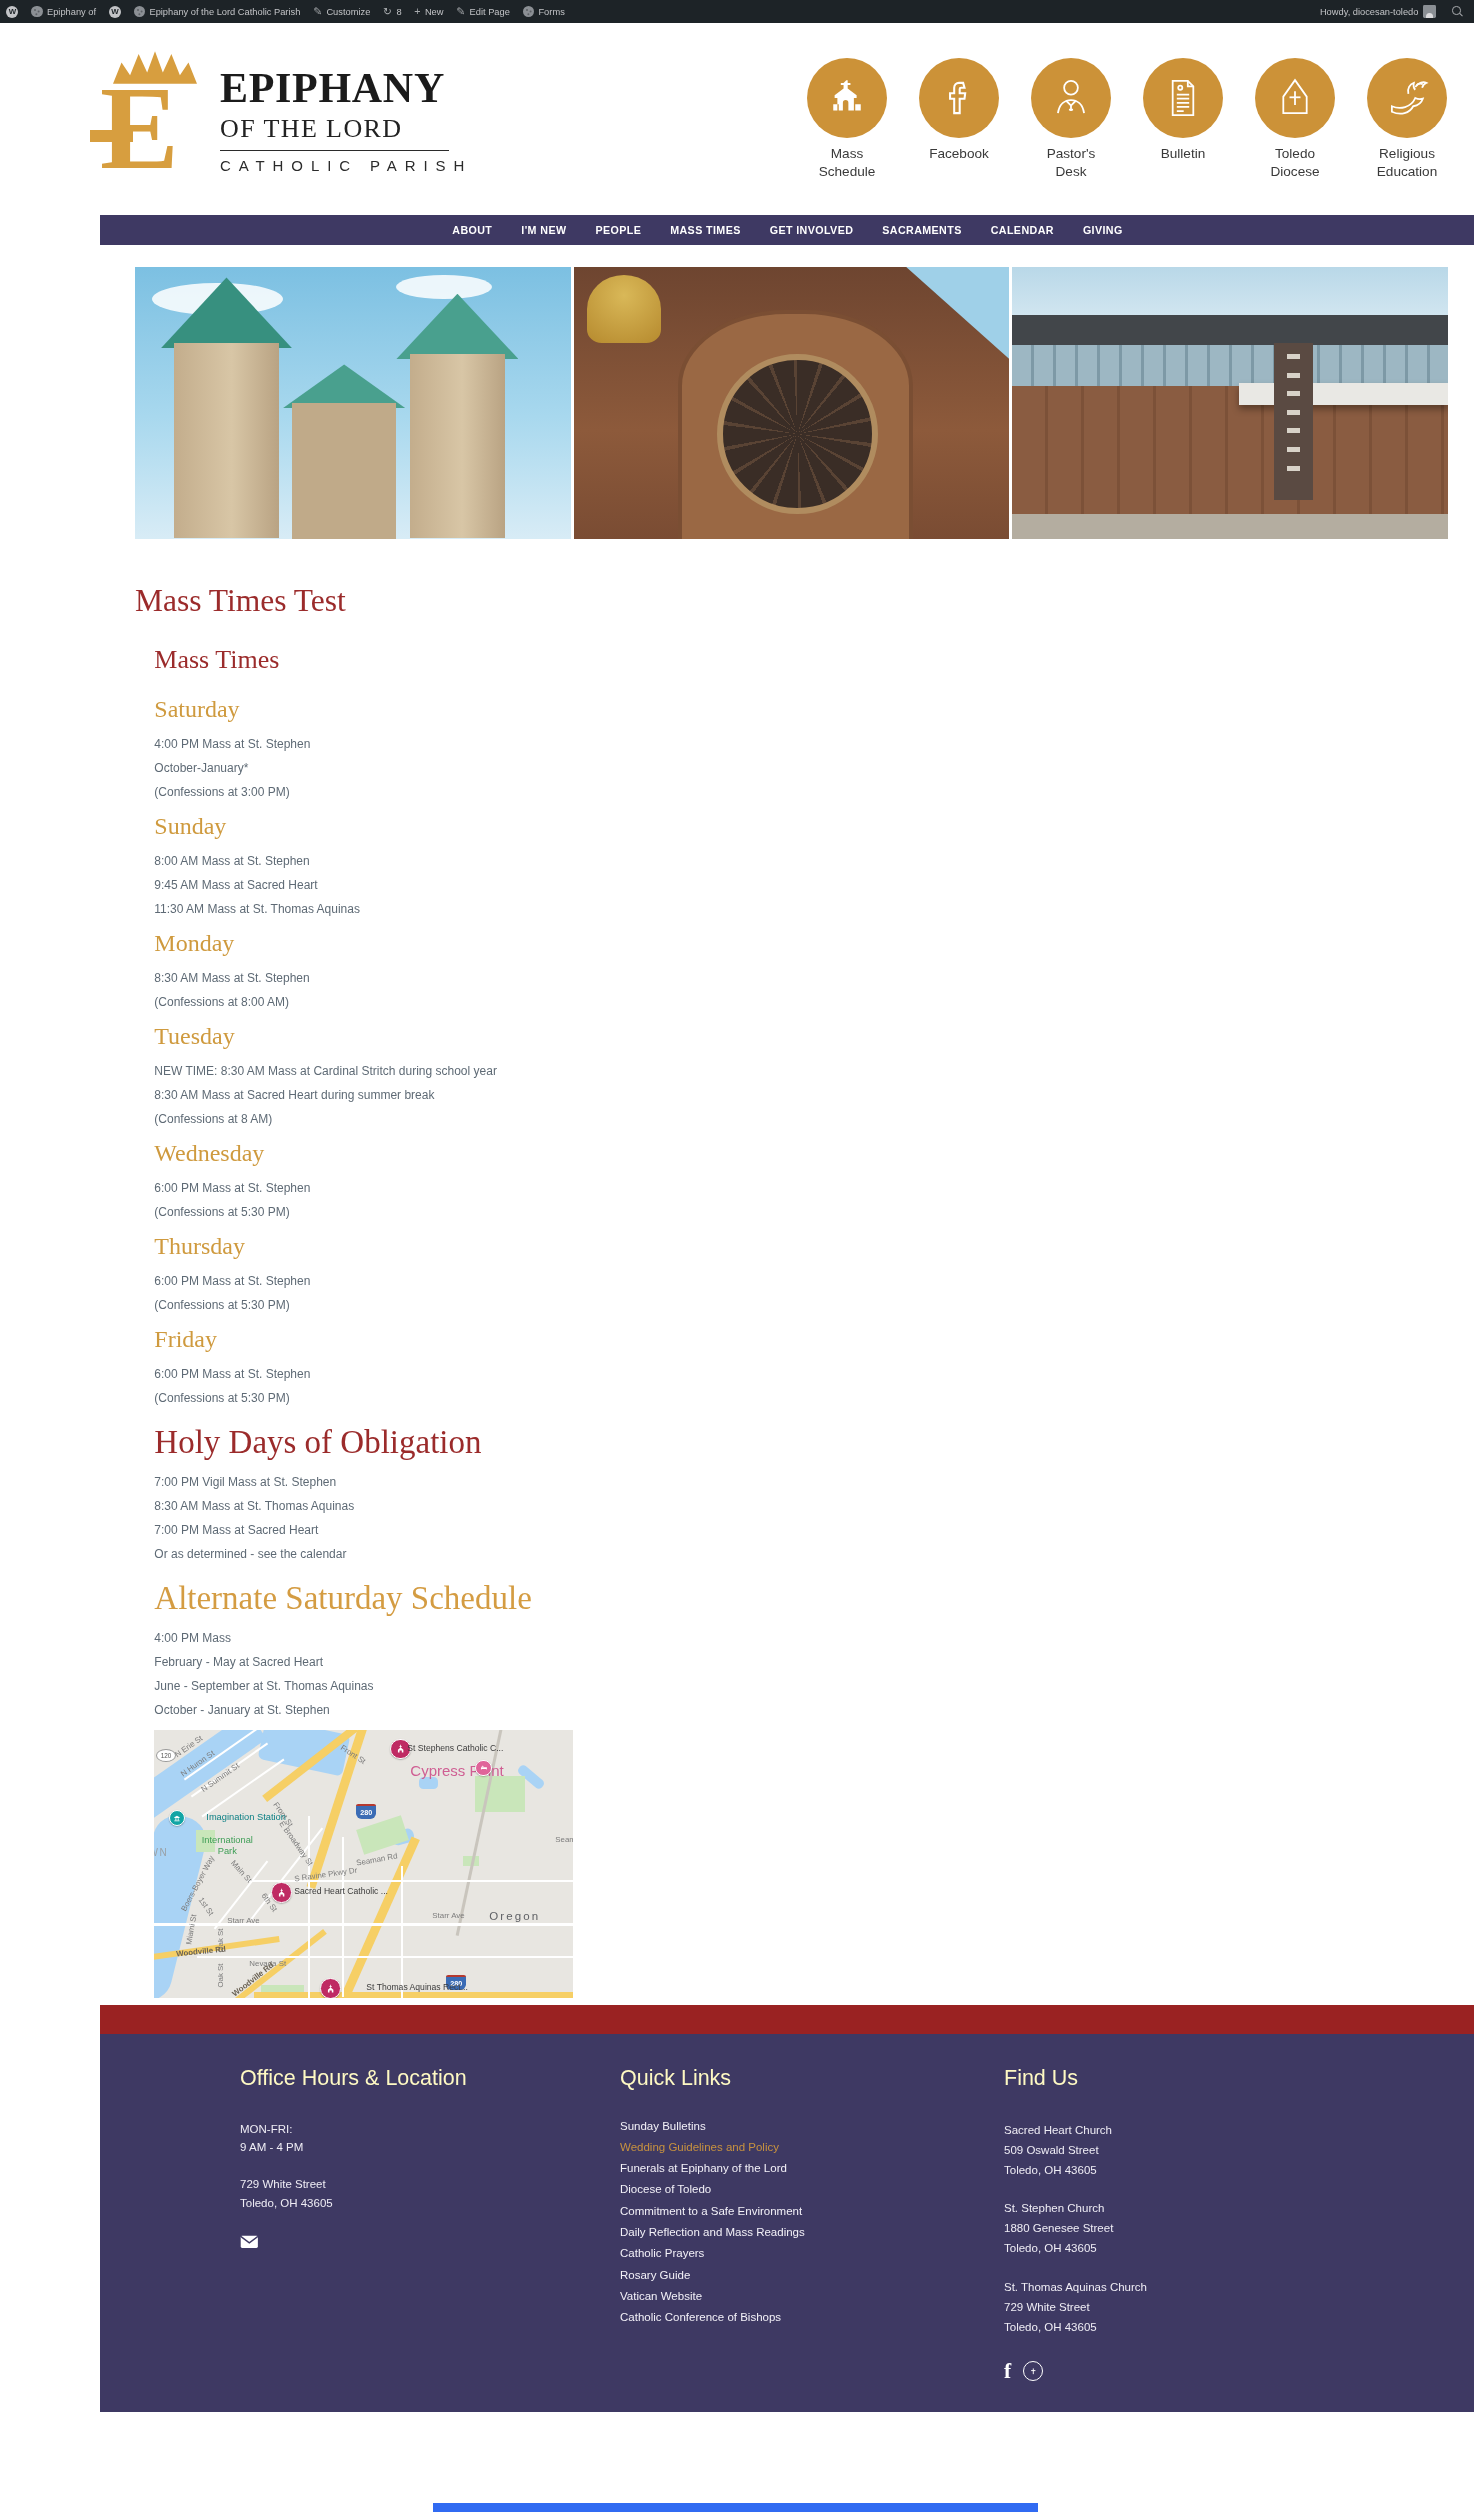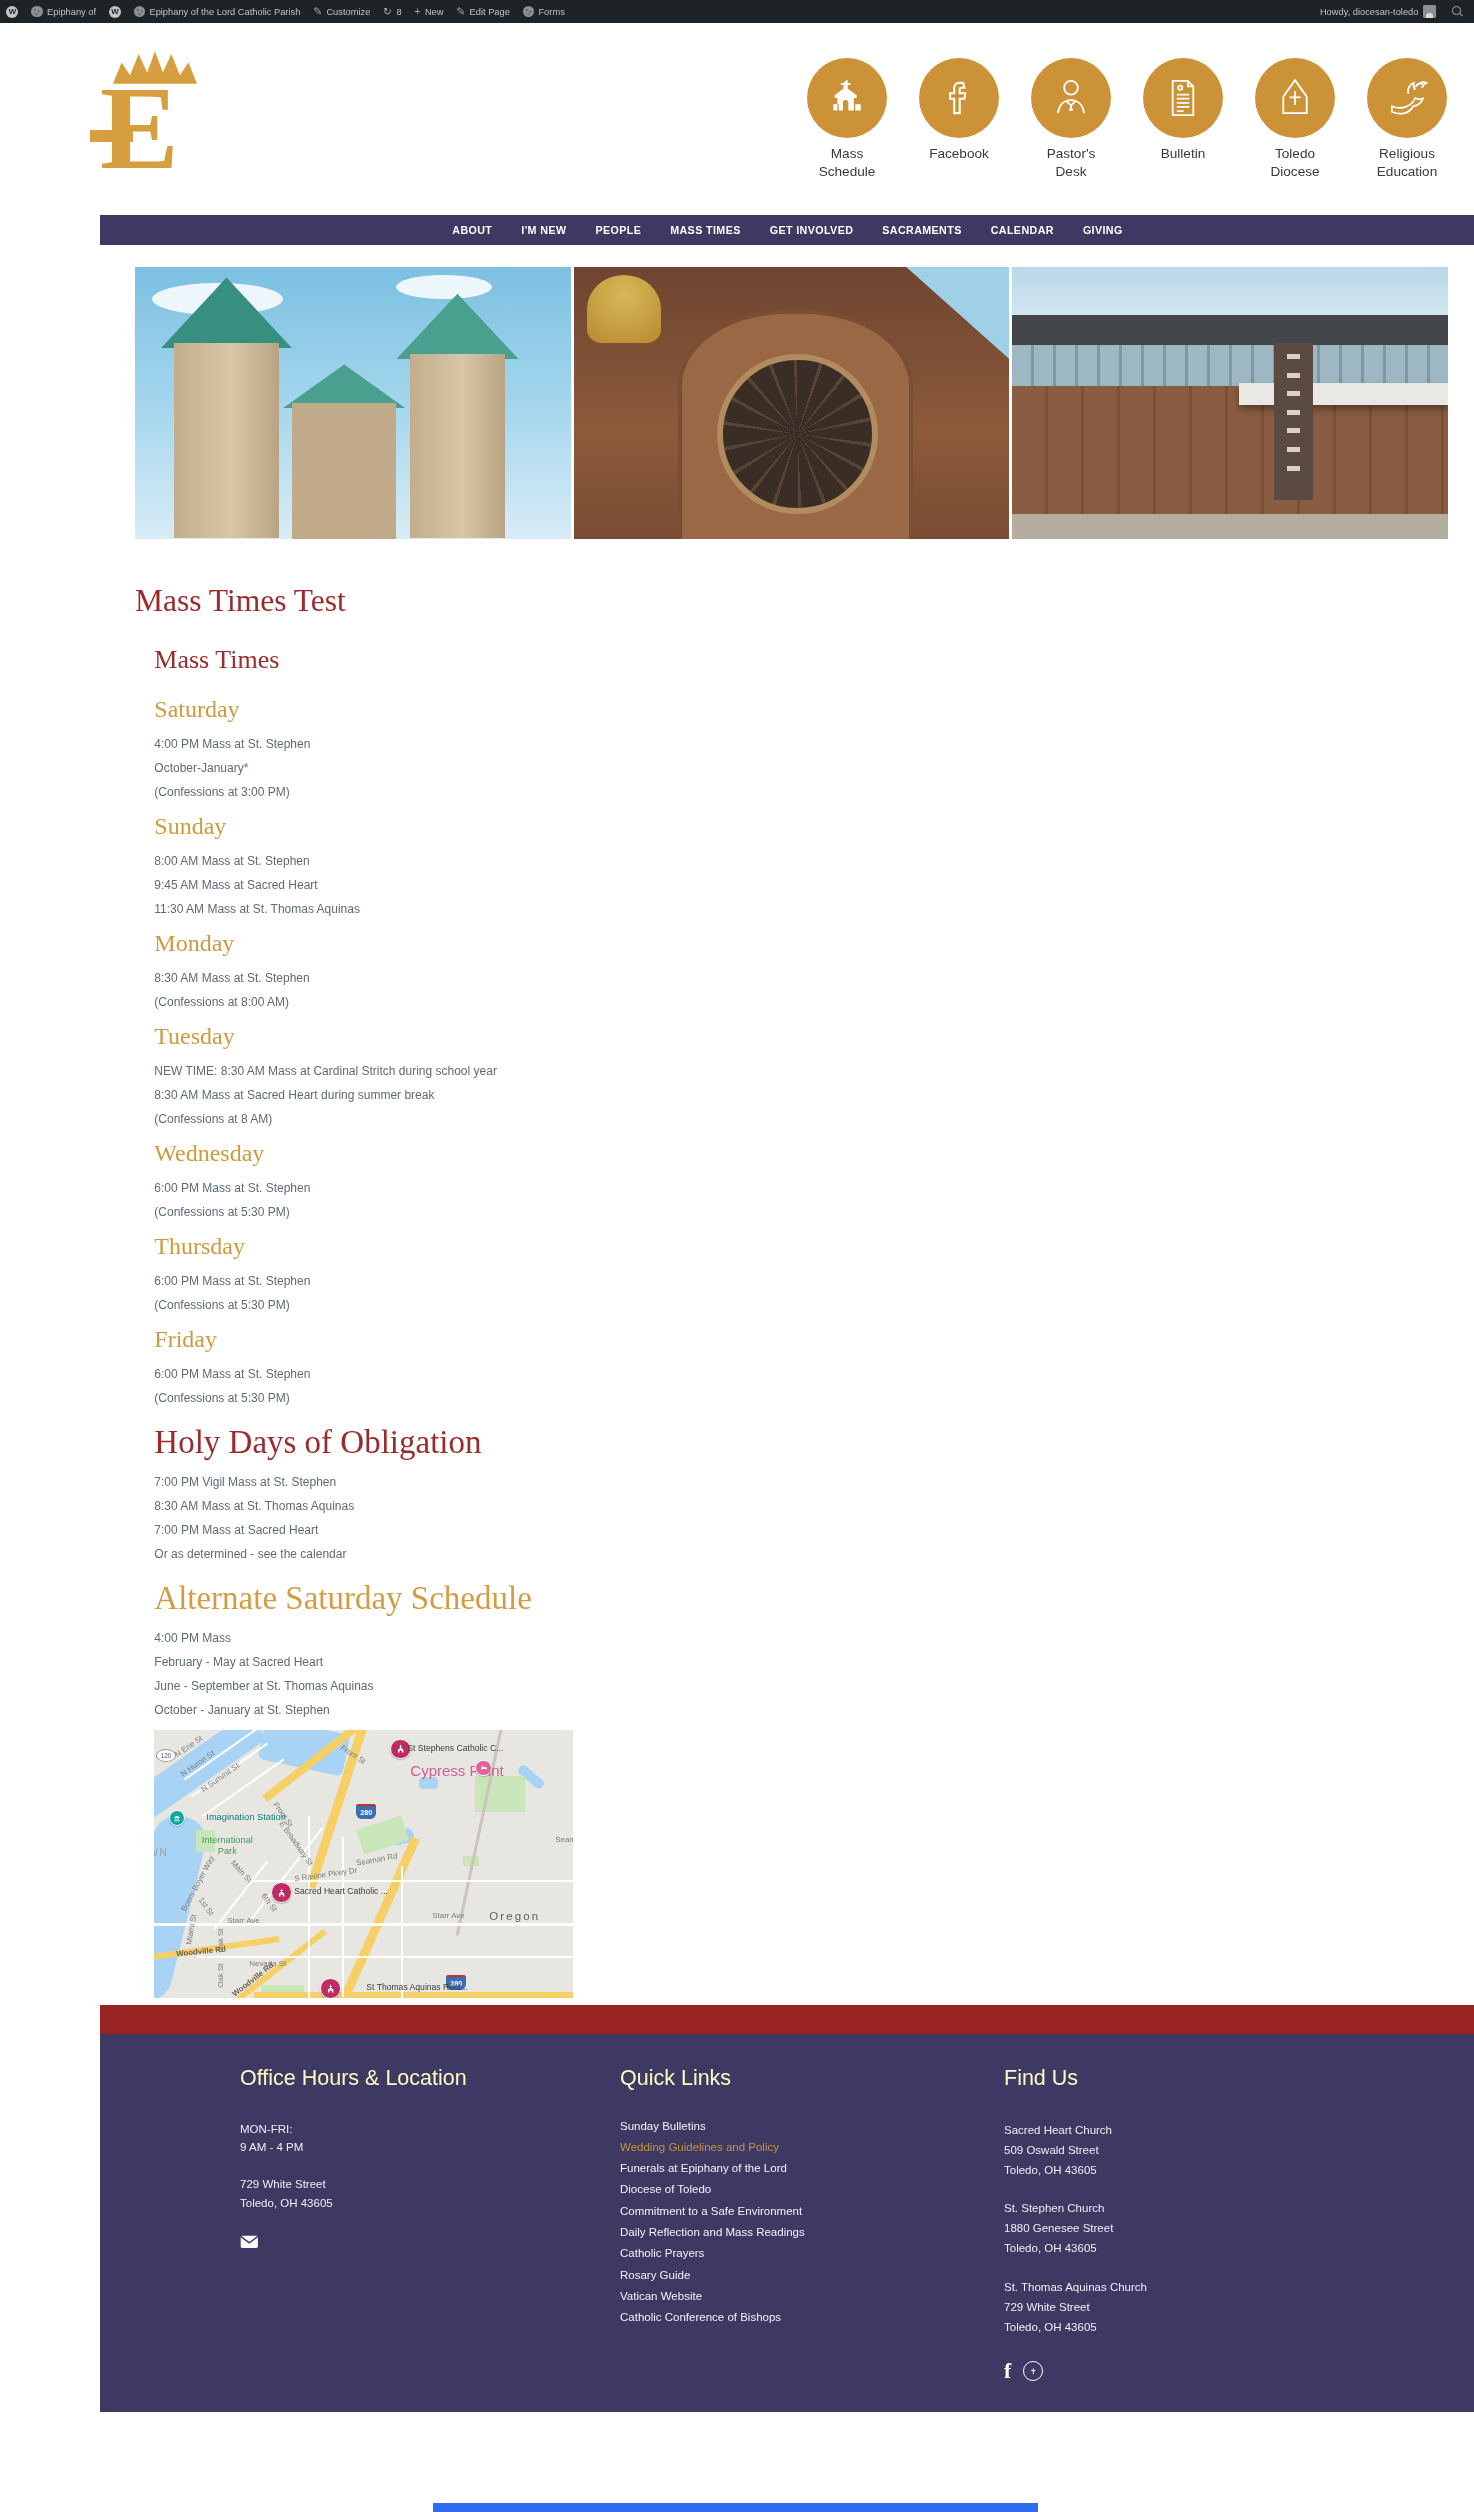--- a/index.html
+++ b/index.html
@@ -184,20 +184,26 @@
 </div>
 
 <div class="header">
   <div class="logo">
     <div class="logo-mark">
       <svg class="logo-crown" width="84" height="33" viewBox="0 0 118 46">
         <polygon fill="#D79E3F" points="0,46 12,16 24,34 36,4 48,30 59,0 70,30 82,4 94,34 106,16 118,46 108,46 10,46"></polygon>
       </svg>
       <div class="logo-E">E</div>
       <div class="logo-bar"></div>
+    </div>
+    <div class="logo-text">
+      <span class="logo-title">EPIPHANY</span>
+      <span class="logo-sub">OF THE LORD</span>
+      <span class="logo-line"></span>
+      <span class="logo-tag">CATHOLIC PARISH</span>
     </div>
   </div>
 
   <div class="quick-buttons">
     <div class="qb">
       <div class="qb-circle">
         <svg width="44" height="44" viewBox="0 0 64 64">
             <path fill="#fff" d="M31 6h2v4h4v3h-4v5l13 10v4h-4v18h-8V39a4 4 0 0 0-8 0v11h-8V32h-4v-4l13-10v-5h-4v-3h4zM12 50h8v-9h-8zM44 50h8v-9h-8z"></path>
           </svg>
       </div>

